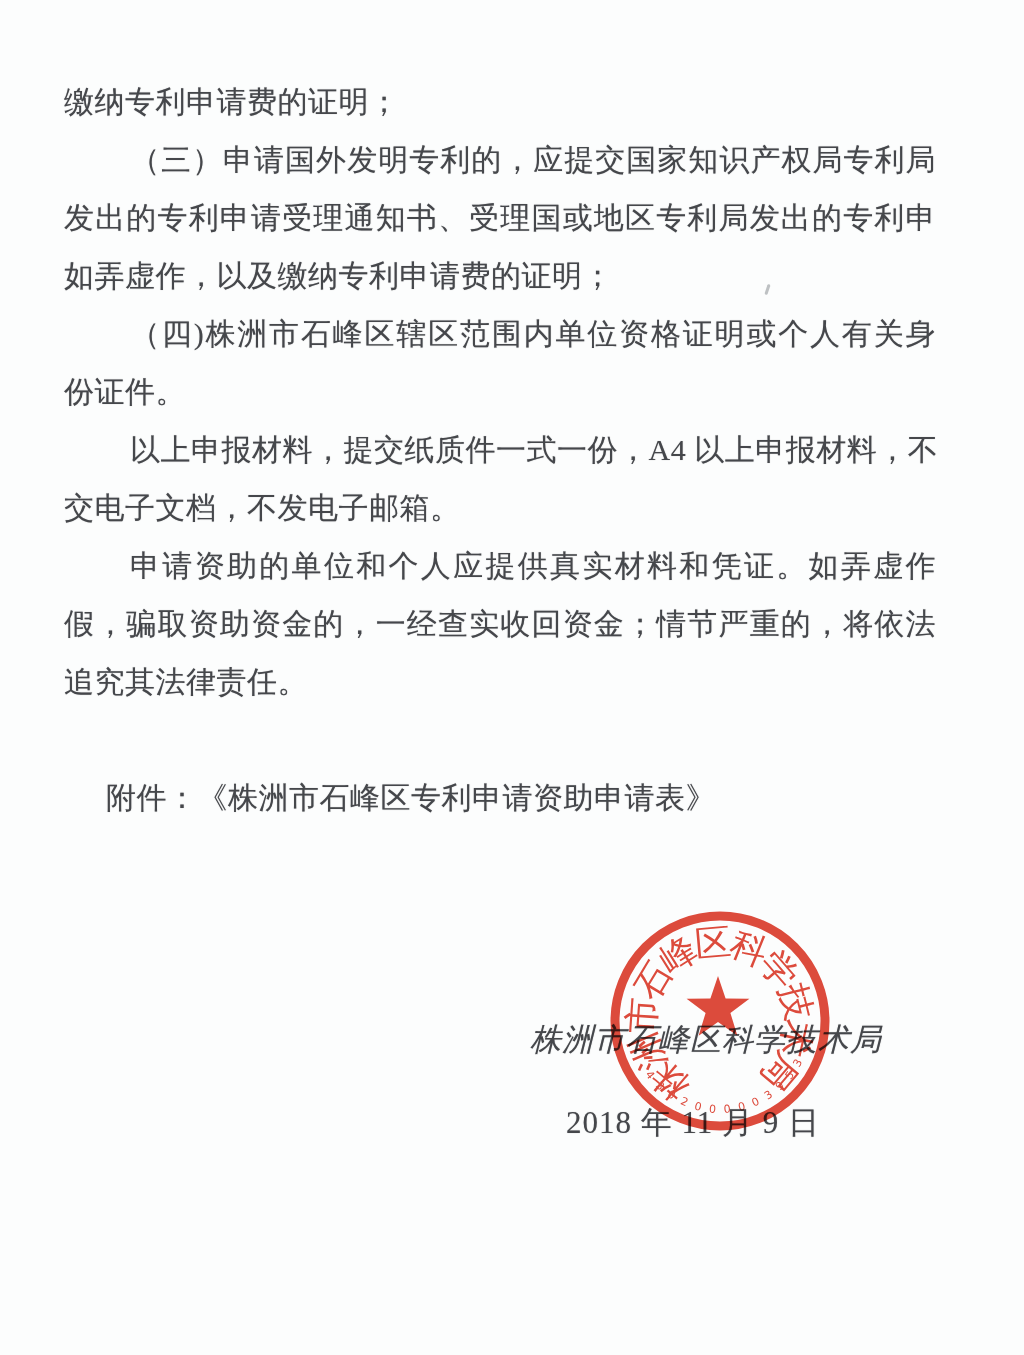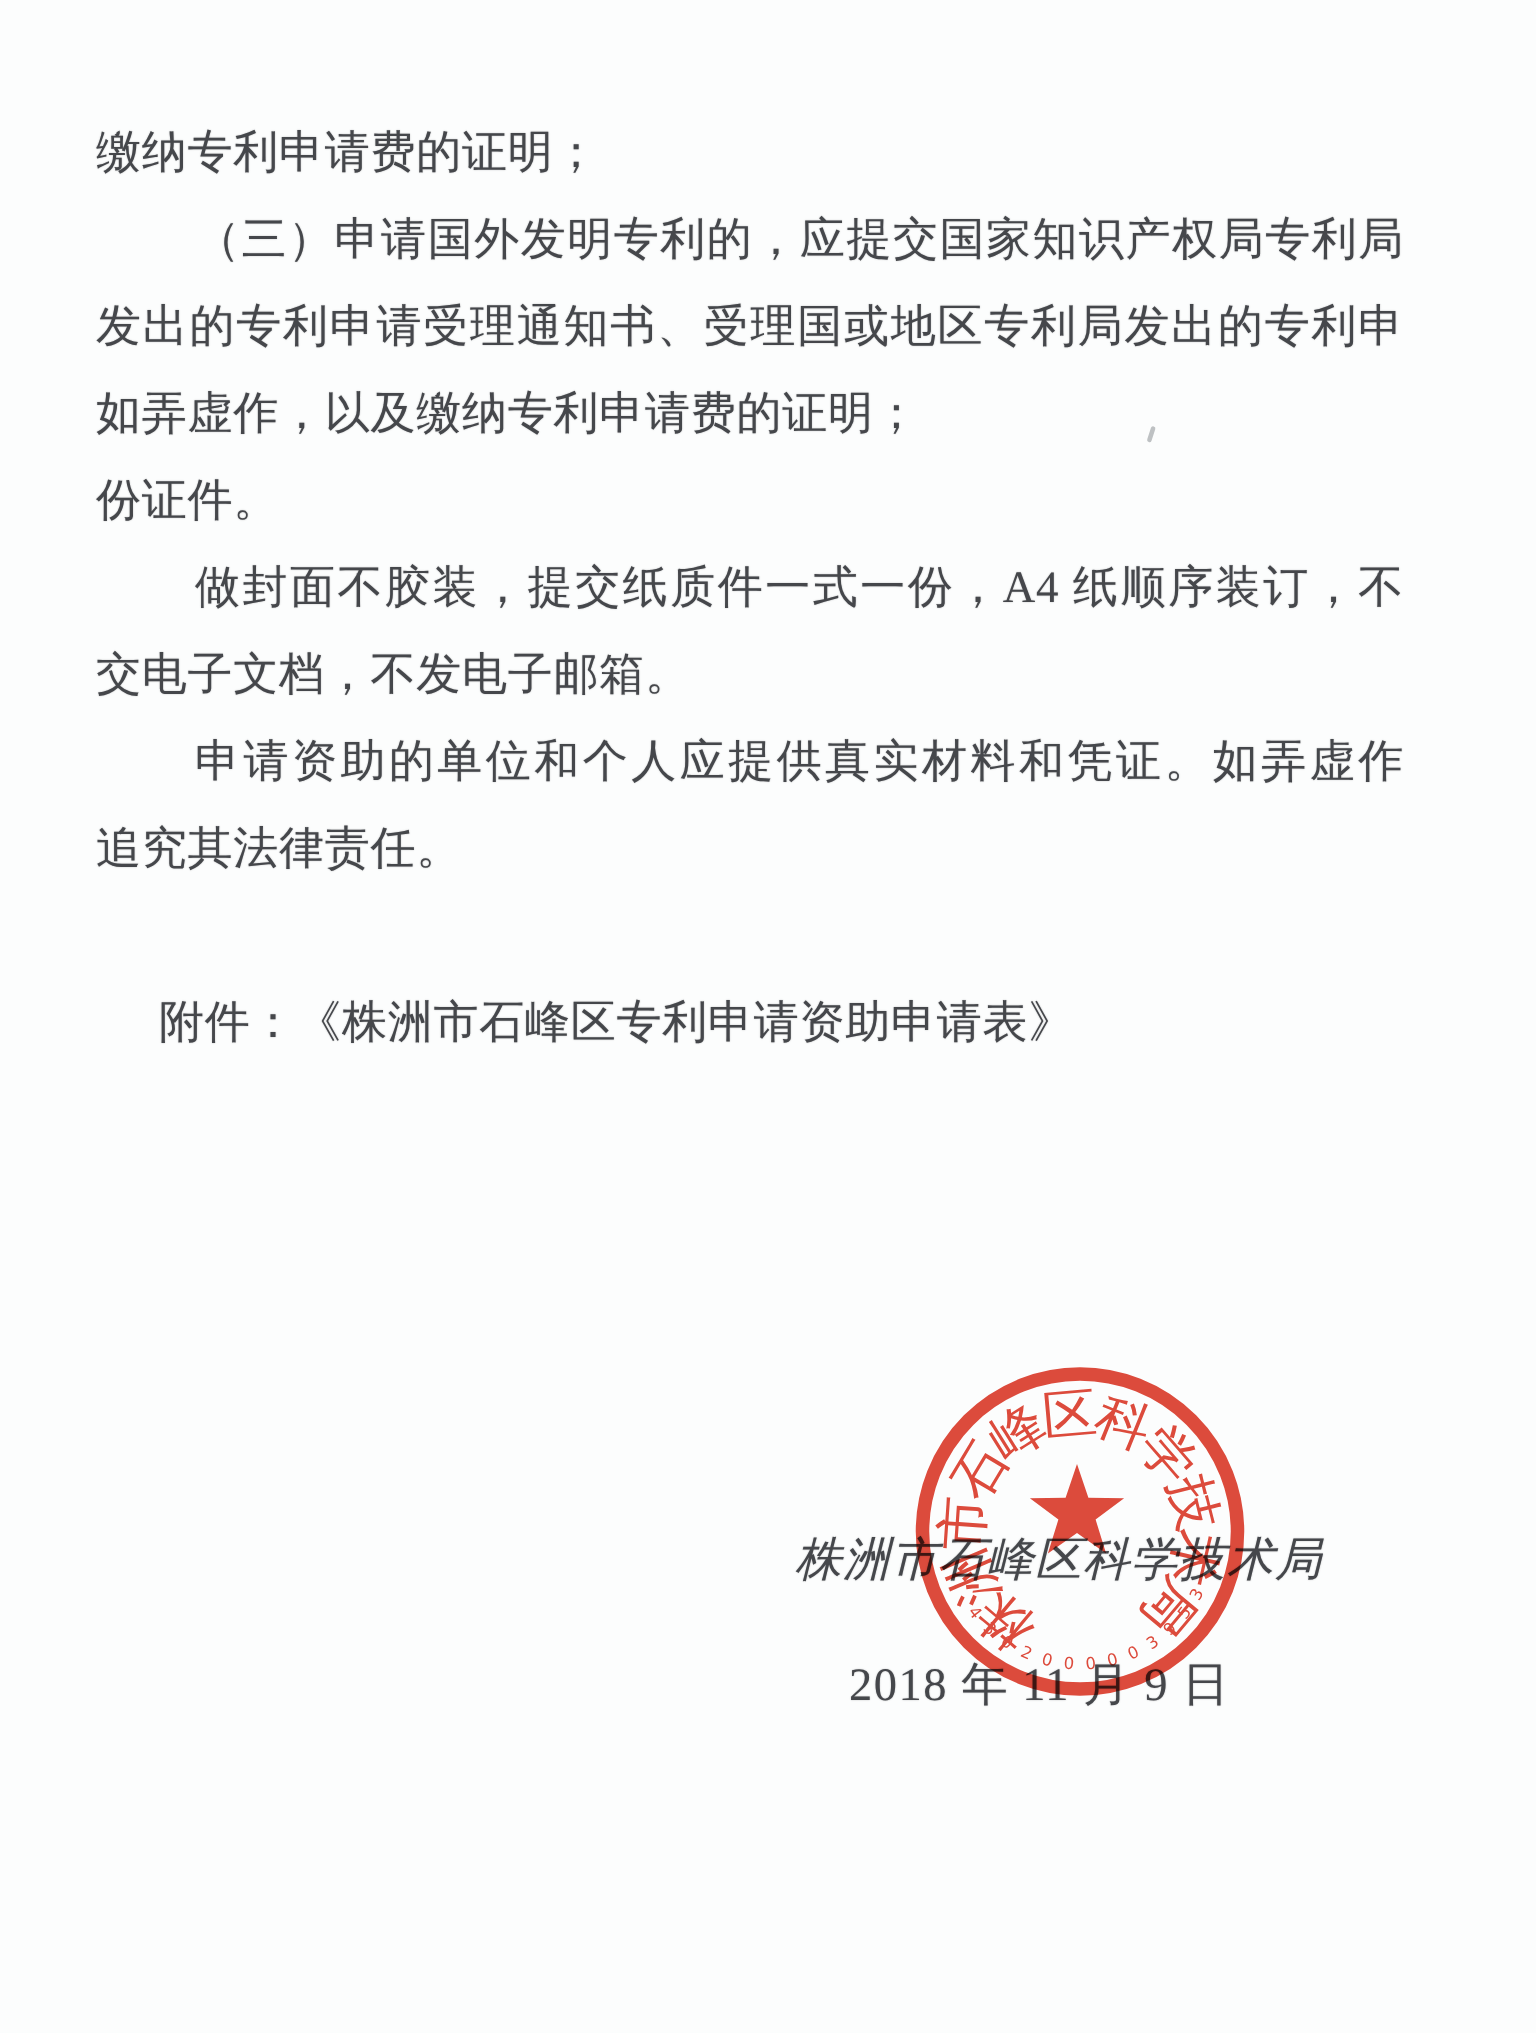--- a/index.html
+++ b/index.html
@@ -99,24 +99,26 @@
 </head>
 <body>
 
 <div class="page">
 
   <div class="body-text">
       <div class="line">缴纳专利申请费的证明；</div>
       <div class="line indent fill">（三）申请国外发明专利的，应提交国家知识产权局专利局</div>
       <div class="line fill">发出的专利申请受理通知书、受理国或地区专利局发出的专利申</div>
       <div class="line">如弄虚作，以及缴纳专利申请费的证明；</div>
+      <div class="line indent fill">（四)株洲市石峰区辖区范围内单位资格证明或个人有关身</div>
       <div class="line">份证件。</div>
-      <div class="line indent fill">做封面不胶装，提交纸质件一式一份，A4 纸顺序装订，不</div>
+      <div class="line indent fill">以上申报材料，提交纸质件一式一份，A4 以上申报材料，不</div>
       <div class="line">交电子文档，不发电子邮箱。</div>
       <div class="line indent fill">申请资助的单位和个人应提供真实材料和凭证。如弄虚作</div>
+      <div class="line fill">假，骗取资助资金的，一经查实收回资金；情节严重的，将依法</div>
       <div class="line">追究其法律责任。</div>
       <div class="line blank"></div>
       <div class="line attach">附件：《株洲市石峰区专利申请资助申请表》</div>
     </div>
 
   <div class="speck"></div>
 
   <div class="signature">株洲市石峰区科学技术局</div>
   <div class="sig-date">2018 年 11 月 9 日</div>
 

